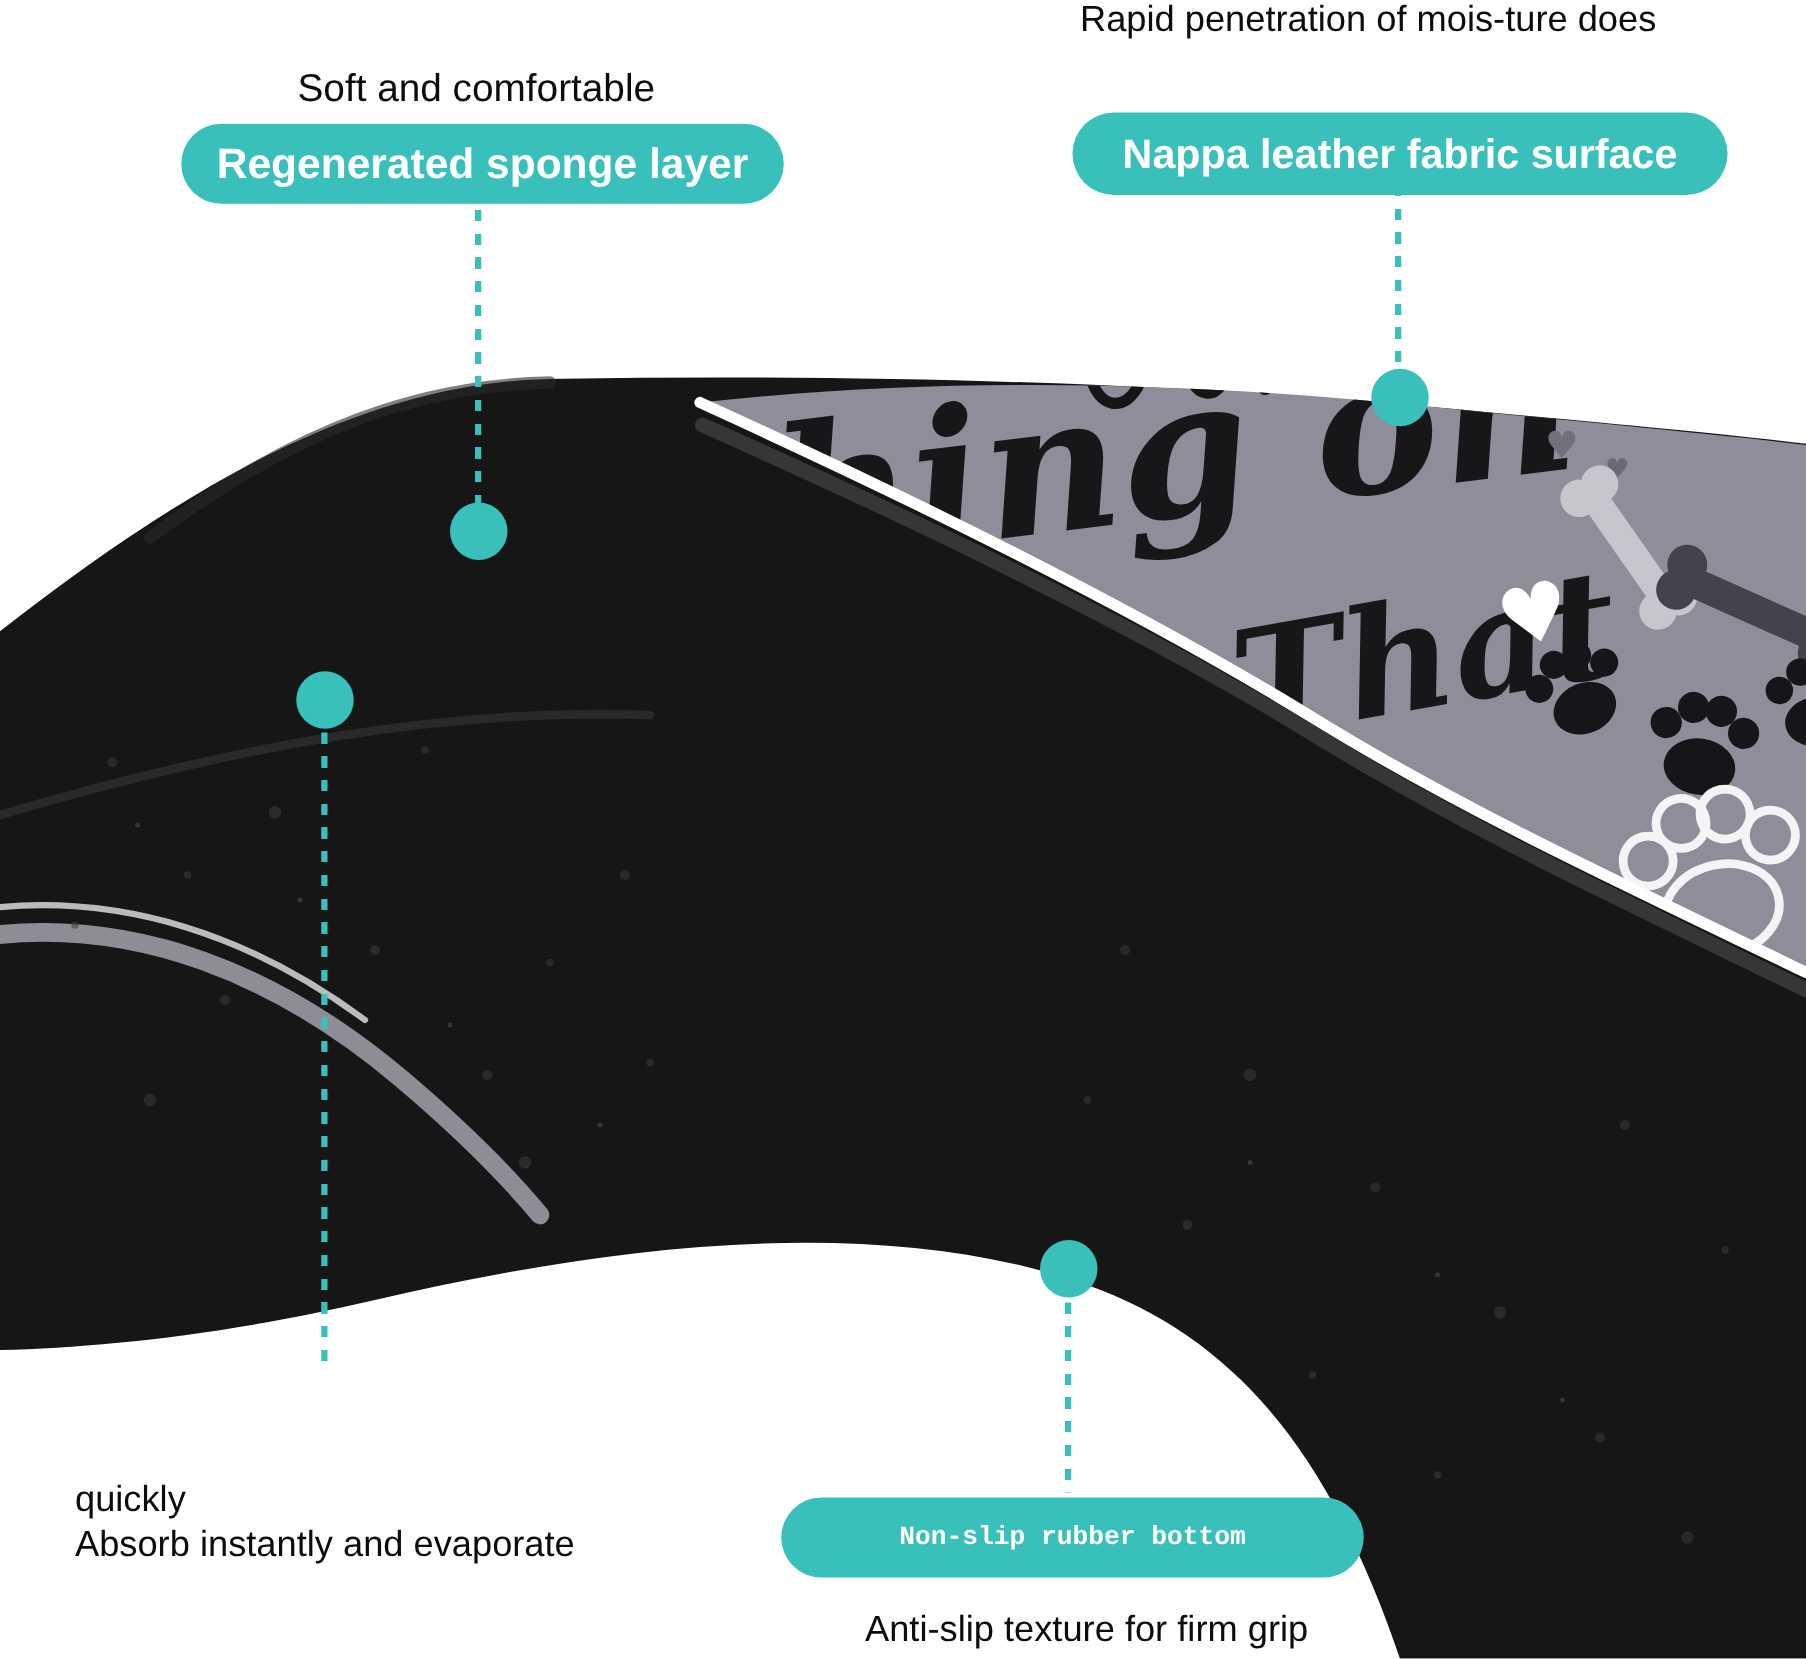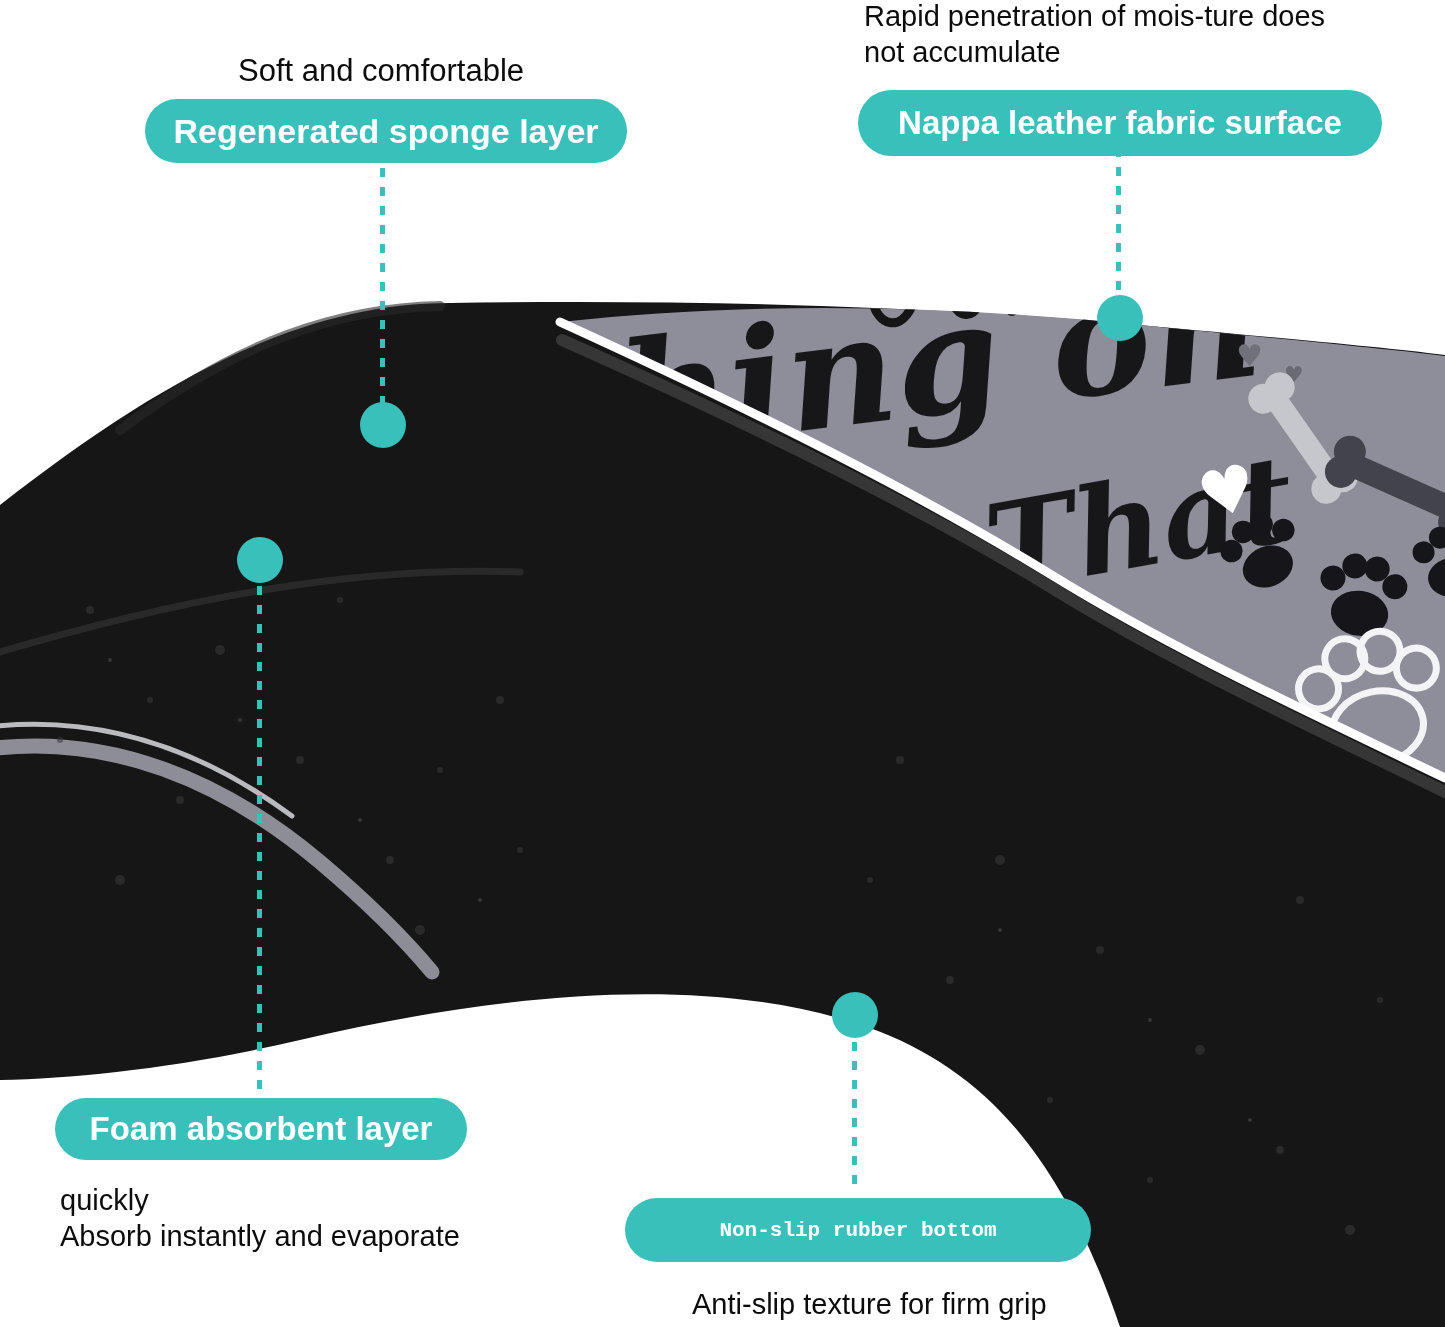--- a/index.html
+++ b/index.html
@@ -184,29 +184,27 @@
     <path d="M560,322 C740,404 920,494 1050,574 C1170,648 1300,708 1445,778" fill="none" stroke="#ffffff" stroke-width="9" stroke-linecap="round"></path>
   </svg>
 
   <div class="note note-sponge">Soft and comfortable</div>
   <div class="pill pill-sponge">Regenerated sponge layer</div>
   <div class="lead lead-sponge"></div>
   <div class="dot dot-sponge"></div>
 
   <div class="note note-surface">
     <div>Rapid penetration of mois-ture does</div>
-    <div>not accumulate</div>
   </div>
   <div class="pill pill-surface">Nappa leather fabric surface</div>
   <div class="lead lead-surface"></div>
   <div class="dot dot-surface"></div>
 
   <div class="dot dot-foam"></div>
   <div class="lead lead-foam"></div>
-  <div class="pill pill-foam">Foam absorbent layer</div>
   <div class="note note-foam">
     <div>quickly</div>
     <div>Absorb instantly and evaporate</div>
   </div>
 
   <div class="dot dot-rubber"></div>
   <div class="lead lead-rubber"></div>
   <div class="pill pill-rubber">Non-slip rubber bottom</div>
   <div class="note note-rubber">Anti-slip texture for firm grip</div>
 

